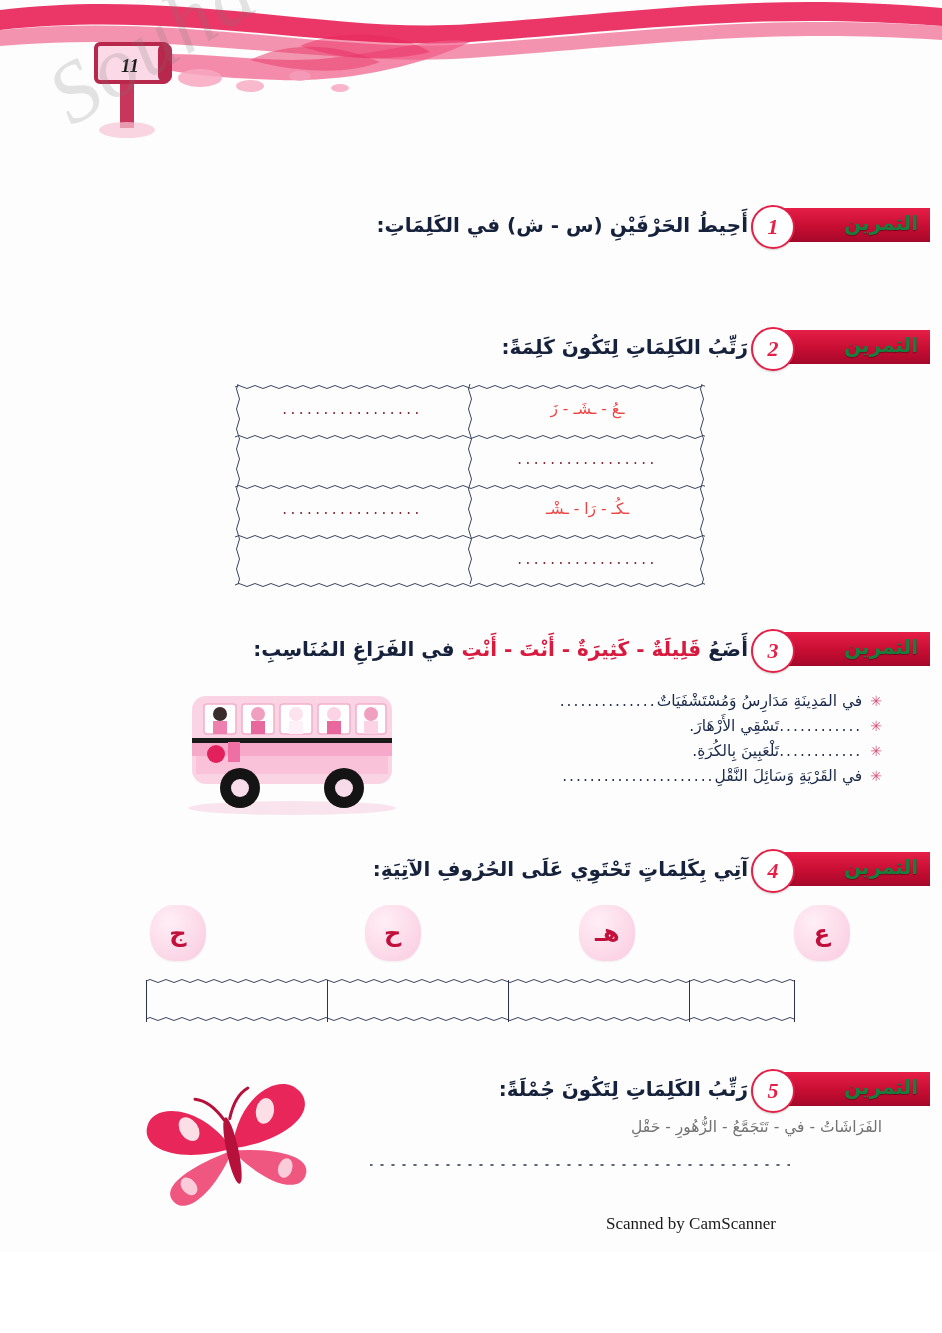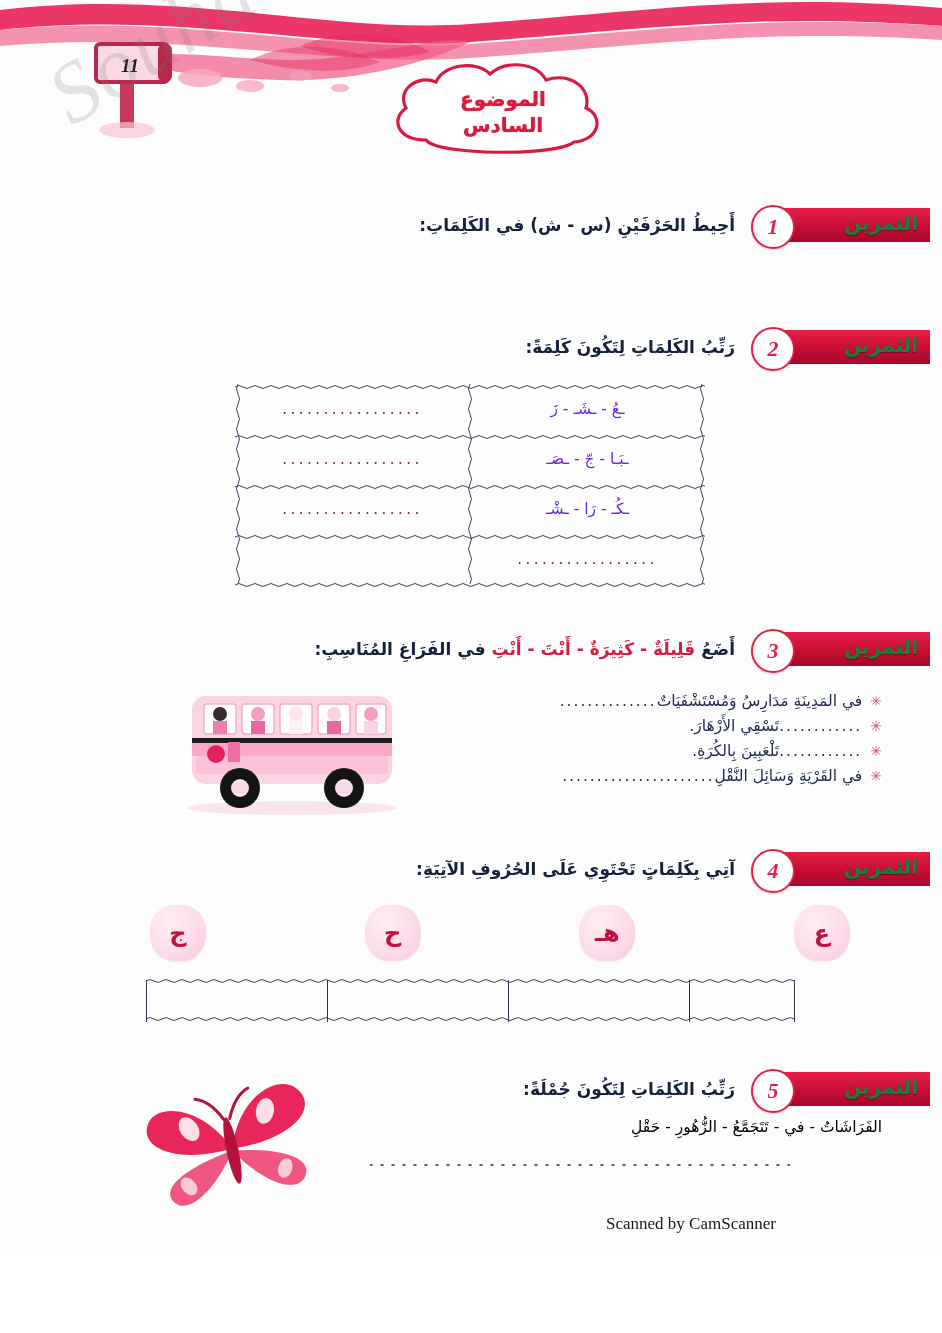--- a/index.html
+++ b/index.html
@@ -74,24 +74,24 @@
   .banner .num-circle{
     position:absolute;left:-4px;top:-3px;
     width:40px;height:40px;border-radius:50%;
     background:#fff;border:2.5px solid #e51f48;
     display:flex;align-items:center;justify-content:center;
     color:#e51f48;font-family:"Liberation Serif", serif;
     font-weight:bold;font-style:italic;font-size:22px;
     box-shadow:0 1px 2px rgba(0,0,0,.18);
   }
   .ex-text{
-    margin-right:20px;
+    margin-right:7px;
     direction:rtl;
     font-family:"DejaVu Sans", sans-serif;
-    font-size:17px;color:#16223c;font-weight:600;
+    font-size:20px;color:#16223c;font-weight:600;
     white-space:nowrap;
   }
   .ex-text .red{color:#d81a3f;}
 
   
   .words-line{
     position:absolute;direction:rtl;
     font-family:"DejaVu Sans", sans-serif;
     font-size:16px;color:#16223c;
     white-space:nowrap;
@@ -102,21 +102,21 @@
   
   .tbl{
     position:absolute;left:235px;top:384px;width:470px;height:200px;
     direction:rtl;
   }
   .tbl .row{
     position:relative;height:50px;display:flex;align-items:center;
   }
   .tbl .cellA{
     width:235px;height:50px;display:flex;align-items:center;justify-content:center;
-    font-family:"DejaVu Sans", sans-serif;font-size:15.5px;color:#6d28d9;
+    font-family:"DejaVu Sans", sans-serif;font-size:15.5px;color:#ef4444;
     direction:rtl;white-space:nowrap;
   }
   .tbl .cellB{
     width:235px;height:50px;display:flex;align-items:center;justify-content:center;
   }
   .dots{color:#8a2535;letter-spacing:3.5px;font-size:15px;font-family:"DejaVu Sans",sans-serif;}
   .wavy{
     position:absolute;left:0;width:470px;height:6px;
   }
   .vline{
@@ -150,21 +150,21 @@
   }
 
   
   .ans-grid{position:absolute;left:146px;top:978px;width:650px;height:42px;}
   .ans-grid .divider{position:absolute;top:0;width:1.2px;height:42px;background:#2b3350;}
   .ans-edge{position:absolute;height:42px;width:1.2px;background:#2b3350;}
 
   
   .ex5-words{
     position:absolute;right:60px;top:1118px;direction:rtl;
-    font-family:"DejaVu Sans", sans-serif;font-size:15.5px;color:#000000;
+    font-family:"DejaVu Sans", sans-serif;font-size:15.5px;color:#737373;
     white-space:nowrap;
   }
   .ex5-line{
     position:absolute;left:370px;top:1158px;width:420px;height:14px;
   }
 
   
   .butterfly{position:absolute;left:120px;top:1060px;width:230px;height:175px;}
 
   
@@ -197,29 +197,20 @@
   <div class="signpost">
     <svg width="110" height="112" viewBox="0 0 110 112">
       <rect x="38" y="46" width="14" height="52" fill="#c8365c"></rect>
       <ellipse cx="45" cy="100" rx="28" ry="8" fill="#f7c3d4" opacity="0.7"></ellipse>
       <rect x="14" y="14" width="72" height="38" rx="4" fill="#fbd9e6" stroke="#b8274c" stroke-width="4"></rect>
       <rect x="76" y="14" width="14" height="38" rx="6" fill="#b8274c"></rect>
       <text x="48" y="42" font-family="Liberation Serif, serif" font-size="19" font-style="italic" font-weight="bold" text-anchor="middle" fill="#1a1a1a">11</text>
     </svg>
   </div>
 
-  <div class="cloud-title">
-    <svg width="250" height="108" viewBox="0 0 250 108">
-      <path d="M48,82 C20,82 12,62 28,50 C18,32 40,16 58,24 C66,6 98,2 112,16 C128,2 158,4 168,22 C192,14 214,30 208,50 C226,58 222,82 196,84 C180,98 60,98 48,82 Z" fill="#ffffff" stroke="#d81a3f" stroke-width="3.2"></path>
-    </svg>
-    <div class="cloud-text">
-      <div>الموضوع</div>
-      <div>السادس</div>
-    </div>
-  </div>
 
   <div class="watermark">Souha Léo</div>
 
   <div class="ex-row" style="right:12px;top:208px;">
     <div class="banner">
       <div class="bg"></div>
       <div class="word">التمرين</div>
       <div class="num-circle">1</div>
     </div>
     <div class="ex-text">أَحِيطُ الحَرْفَيْنِ (س - ش) في الكَلِمَاتِ:</div>
@@ -263,21 +254,20 @@
       <path d="M3,0 q-3,5 0,10 t0,10 t0,10 t0,10 t0,10 t0,10 t0,10 t0,10 t0,10 t0,10 t0,10 t0,10 t0,10 t0,10 t0,10 t0,10 t0,10 t0,10 t0,10 t0,10" fill="none" stroke="#3a4560" stroke-width="1"></path>
     </svg>
 
     <div class="row">
       <div class="cellA">ـعُ - ـشَـ - زَ</div>
       <div class="cellB">
         <span class="dots">.................</span>
       </div>
     </div>
     <div class="row">
-      <div class="cellA">ـبَـا - جّ - ـصَـ</div>
       <div class="cellB">
         <span class="dots">.................</span>
       </div>
     </div>
     <div class="row">
       <div class="cellA">ـكُـ - رَا - ـشْـ</div>
       <div class="cellB">
         <span class="dots">.................</span>
       </div>
     </div>

